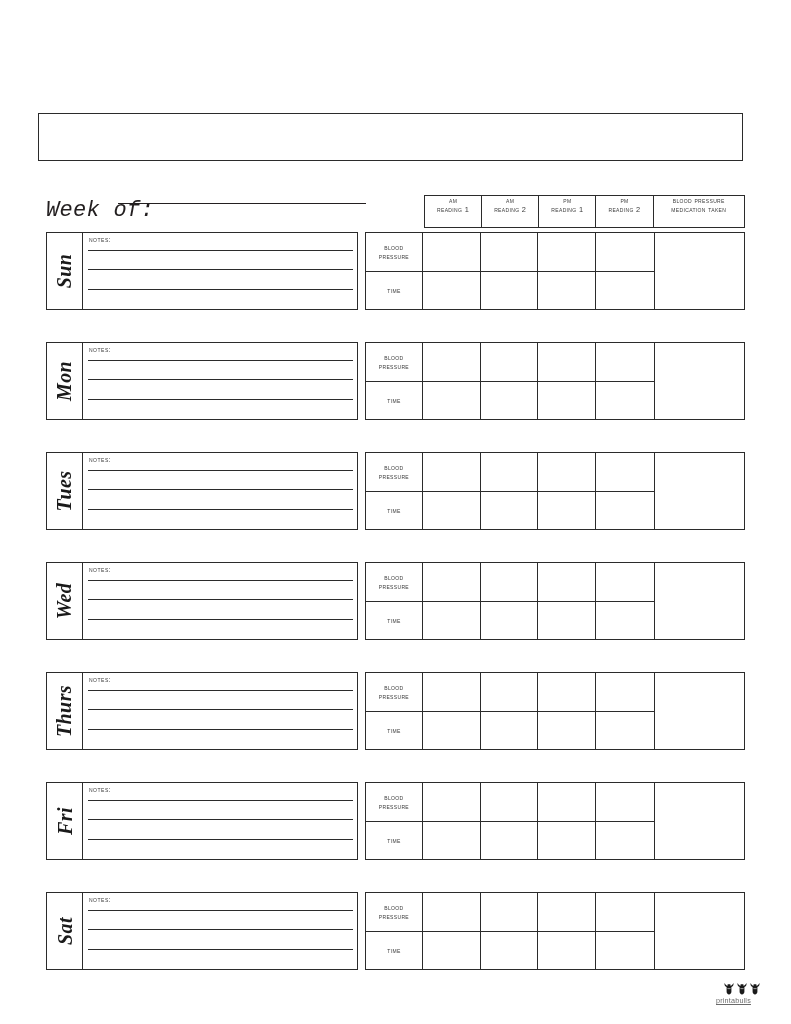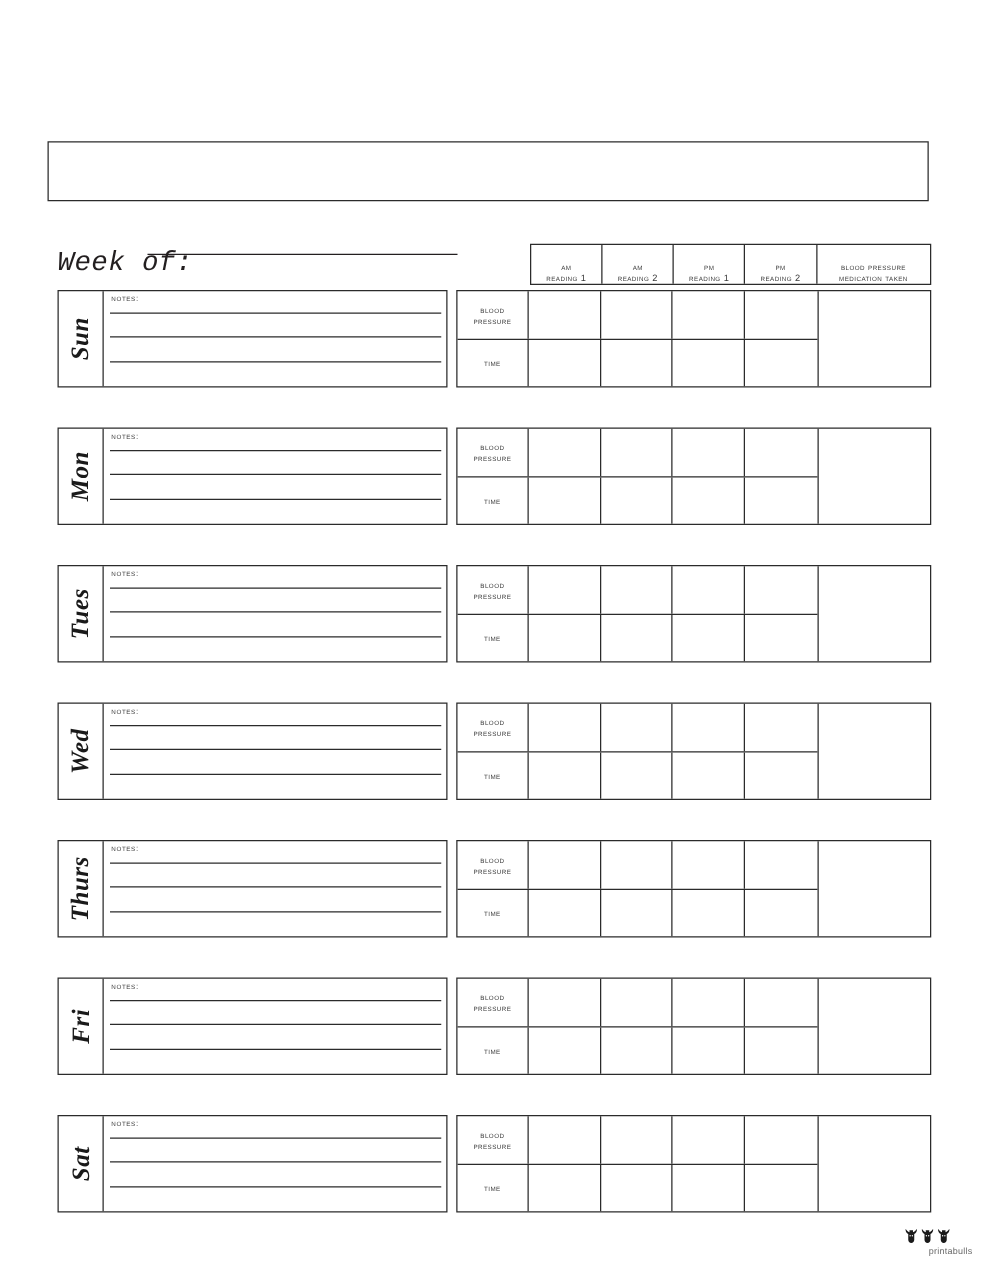--- a/index.html
+++ b/index.html
@@ -104,21 +104,21 @@
     height: 33px;
     display: flex;
     box-sizing: border-box;
     border: 1.4px solid #2b2b2b;
     border-right: 1.4px solid #2b2b2b;
   }
   .colhead .ch {
     border-right: 1.4px solid #2b2b2b;
     box-sizing: border-box;
     display: flex;
-    align-items: flex-end;
+    align-items: flex-start;
     justify-content: center;
     text-align: center;
     font-size: 7.4px;
     line-height: 9.2px;
     letter-spacing: 0.35px;
     font-variant: small-caps;
     text-transform: lowercase;
     color: #3a3a3a;
     padding: 0 2px;
   }
@@ -253,25 +253,26 @@
     left: 6px;
     top: 0;
     width: 50px;
     height: 14px;
   }
   .logo-text {
     position: absolute;
     left: 0;
     top: 14px;
     width: 62px;
-    text-align: right;
+    text-align: left;
     font-size: 7.2px;
     line-height: 9px;
     letter-spacing: 0.2px;
     color: #6a6a6a;
+    text-decoration: underline;
   }
 </style>
 </head>
 <body>
 
 <div class="page">
 
 
   <div class="target-wrap">
     <div class="target-box"></div>

